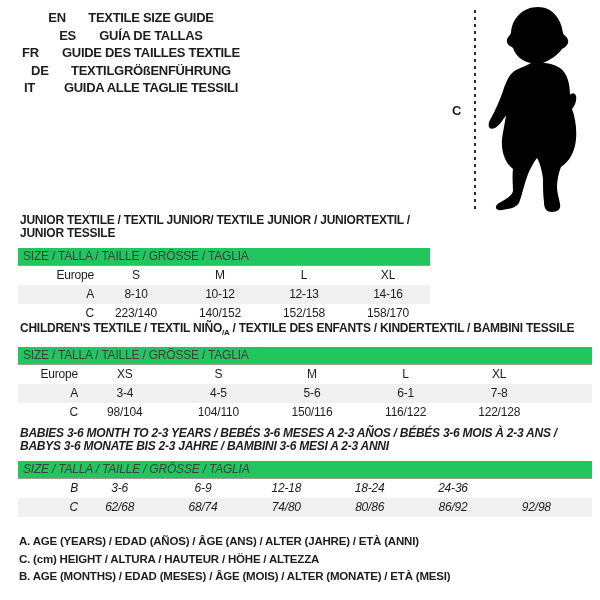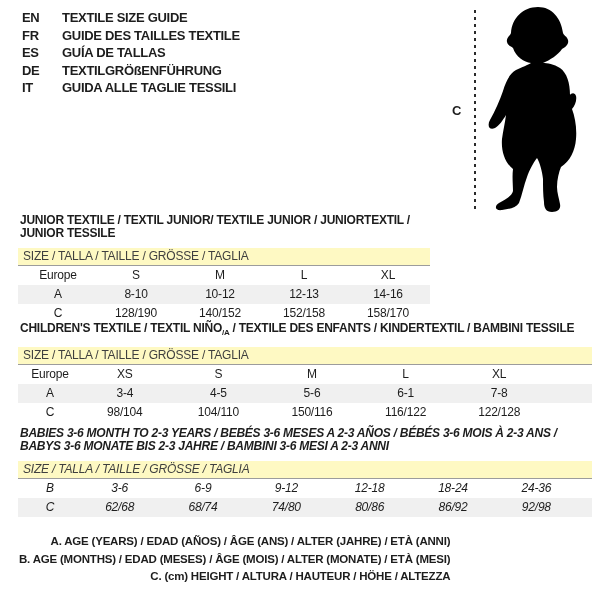--- a/index.html
+++ b/index.html
@@ -1,65 +1,65 @@
 <!DOCTYPE html>
 <html><head>
 <meta charset="utf-8">
 <style>
   * { margin:0; padding:0; box-sizing:border-box; }
   html,body { width:600px; height:600px; background:#ffffff; }
   body { position:relative; font-family:"Liberation Sans", sans-serif; color:#1d1d1d; overflow:hidden; }
 
   
   .lang-header { position:absolute; left:22px; top:9px; }
-  .lang-row { display:flex; font-weight:bold; font-size:13px; line-height:17.5px; letter-spacing:-0.3px; }
+  .lang-row { display:flex; font-weight:bold; font-size:13px; line-height:17.5px; letter-spacing:-0.3px;justify-content:center; }
   .lang-code { width:40px; }
 
   
   .measure-line { position:absolute; left:474px; top:10px; width:2px; height:200px;
     background:repeating-linear-gradient(to bottom, #2a2a2a 0 3px, transparent 3px 7px); }
   .c-label { position:absolute; left:452px; top:103px; font-weight:bold; font-size:13px; }
   .baby-svg { position:absolute; left:486px; top:5px; }
 
   
   .tbl { position:absolute; left:18px; }
   .tbl-1 { top:214px; width:412px; }
   .tbl-2 { top:322px; width:574px; }
   .tbl-3 { top:427px; width:574px;font-style:italic; }
   .ttitle { font-weight:bold; font-size:12px; line-height:13px; letter-spacing:-0.25px; margin-left:2px; }
   .sub { font-size:8px; vertical-align:-3px; font-weight:bold; }
-  .size-bar { margin-top:8px; height:18px; background:#fef9c3; border-bottom:1px solid #9c9c9c;
+  .size-bar { margin-top:8px; height:18px; background:#22c55e; border-bottom:1px solid #9c9c9c;
     color:#3f3f3f; font-size:12px; line-height:17px; padding-left:5px; letter-spacing:-0.2px; }
   .trow { display:grid; height:19px; line-height:19px; font-size:12px; letter-spacing:-0.2px; }
   .tbl-1 .trow { grid-template-columns:76px repeat(4,1fr); }
   .tbl-2 .trow { grid-template-columns:60px repeat(5,1fr); padding-right:46px; }
   .tbl-3 .trow { grid-template-columns:60px repeat(6,1fr); padding-right:14px; }
-  .lbl { text-align:center; padding-left:4px; }
+  .lbl { text-align:right; padding-left:4px; }
   .cell { text-align:center; }
   .alt { background:#f0f0f0; }
 
   
-  .notes { position:absolute; left:19px; top:533px;text-align:right; }
+  .notes { position:absolute; left:19px; top:533px; }
   .note-line { font-weight:bold; font-size:11.5px; line-height:17.5px; letter-spacing:-0.2px; }
 </style>
 </head>
 <body>
 
 <div class="lang-header">
   <div class="lang-row">
     <span class="lang-code">EN</span>
     <span class="lang-text">TEXTILE SIZE GUIDE</span>
   </div>
   <div class="lang-row">
+    <span class="lang-code">ES</span>
+    <span class="lang-text">GUÍA DE TALLAS</span>
+  </div>
+  <div class="lang-row">
     <span class="lang-code">FR</span>
     <span class="lang-text">GUIDE DES TAILLES TEXTILE</span>
-  </div>
-  <div class="lang-row">
-    <span class="lang-code">ES</span>
-    <span class="lang-text">GUÍA DE TALLAS</span>
   </div>
   <div class="lang-row">
     <span class="lang-code">DE</span>
     <span class="lang-text">TEXTILGRÖßENFÜHRUNG</span>
   </div>
   <div class="lang-row">
     <span class="lang-code">IT</span>
     <span class="lang-text">GUIDA ALLE TAGLIE TESSILI</span>
   </div>
 </div>
@@ -115,21 +115,21 @@
   </div>
   <div class="trow alt">
     <span class="lbl">A</span>
     <span class="cell">8-10</span>
     <span class="cell">10-12</span>
     <span class="cell">12-13</span>
     <span class="cell">14-16</span>
   </div>
   <div class="trow">
     <span class="lbl">C</span>
-    <span class="cell">128/190</span>
+    <span class="cell">223/140</span>
     <span class="cell">140/152</span>
     <span class="cell">152/158</span>
     <span class="cell">158/170</span>
   </div>
 </section>
 
 <section class="tbl tbl-2">
   <div class="ttitle"><span>CHILDREN'S TEXTILE / TEXTIL NIÑO</span><span class="sub">/A</span><span> / TEXTILE DES ENFANTS / KINDERTEXTIL / BAMBINI TESSILE</span></div>
   <div class="size-bar">SIZE / TALLA / TAILLE / GRÖSSE / TAGLIA</div>
   <div class="trow">
@@ -158,33 +158,32 @@
   </div>
 </section>
 
 <section class="tbl tbl-3">
   <div class="ttitle">BABIES 3-6 MONTH TO 2-3 YEARS / BEBÉS 3-6 MESES A 2-3 AÑOS / BÉBÉS 3-6 MOIS À 2-3 ANS / BABYS 3-6 MONATE BIS 2-3 JAHRE / BAMBINI 3-6 MESI A 2-3 ANNI</div>
   <div class="size-bar">SIZE / TALLA / TAILLE / GRÖSSE / TAGLIA</div>
   <div class="trow">
     <span class="lbl">B</span>
     <span class="cell">3-6</span>
     <span class="cell">6-9</span>
-    <span class="cell">9-12</span>
     <span class="cell">12-18</span>
     <span class="cell">18-24</span>
     <span class="cell">24-36</span>
   </div>
   <div class="trow alt">
     <span class="lbl">C</span>
     <span class="cell">62/68</span>
     <span class="cell">68/74</span>
     <span class="cell">74/80</span>
     <span class="cell">80/86</span>
     <span class="cell">86/92</span>
     <span class="cell">92/98</span>
   </div>
 </section>
 
 <div class="notes">
   <div class="note-line">A. AGE (YEARS) / EDAD (AÑOS) / ÂGE (ANS) / ALTER (JAHRE) / ETÀ (ANNI)</div>
+  <div class="note-line">C. (cm) HEIGHT / ALTURA / HAUTEUR / HÖHE / ALTEZZA</div>
   <div class="note-line">B. AGE (MONTHS) / EDAD (MESES) / ÂGE (MOIS) / ALTER (MONATE) / ETÀ (MESI)</div>
-  <div class="note-line">C. (cm) HEIGHT / ALTURA / HAUTEUR / HÖHE / ALTEZZA</div>
 </div>
 
 </body></html>

